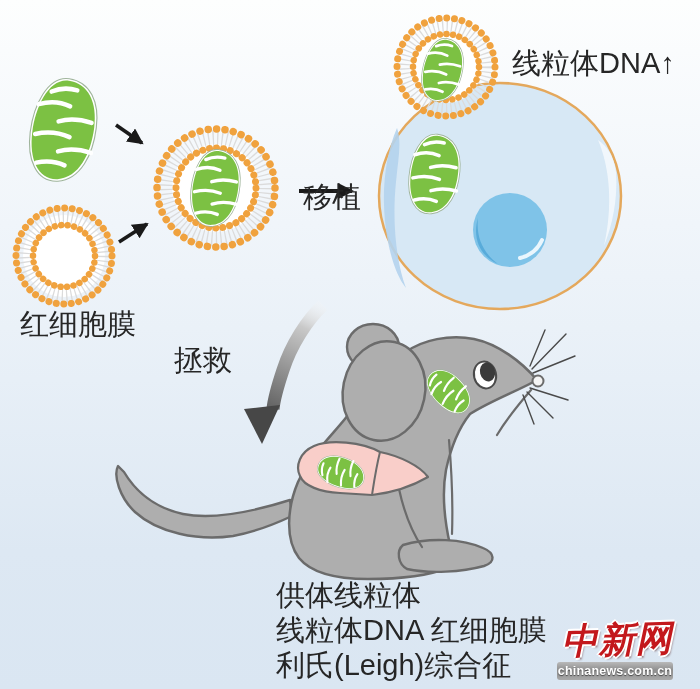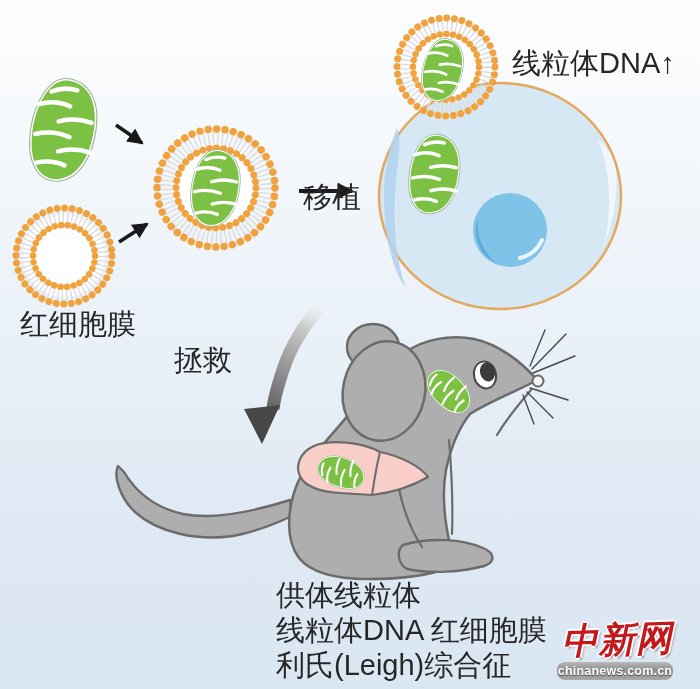--- a/index.html
+++ b/index.html
@@ -11,21 +11,21 @@
   #art{position:absolute;left:0;top:0;width:700px;height:689px;}
   .lbl{position:absolute;font-size:29px;line-height:1.1;white-space:nowrap;color:#262626;}
   .diseases{position:absolute;left:276px;top:578px;font-size:29px;line-height:35px;white-space:nowrap;}
   .logo{
     position:absolute;left:558px;top:616px;width:118px;text-align:center;
     font-family:"DejaVu Serif","Liberation Serif",serif;font-weight:bold;font-style:italic;
     font-size:36px;letter-spacing:1px;color:#C3181C;transform:rotate(-2deg);
     text-shadow:-2px 0 0 #fff,2px 0 0 #fff,0 -2px 0 #fff,0 2px 0 #fff,2px 2px 2px rgba(60,0,0,.45);
   }
   .logoband{
-    position:absolute;left:557px;top:662px;width:116px;height:18px;border-radius:8px;
+    position:absolute;left:557px;top:662px;width:116px;height:18px;border-radius:3px;
     background:linear-gradient(180deg,#B9B9B9 0%,#8F8F8F 45%,#A8A8A8 100%);
     color:#fff;font-weight:bold;font-size:12.5px;line-height:18px;text-align:center;
     letter-spacing:.2px;text-shadow:0 1px 1px rgba(0,0,0,.55);
   }
 </style>
 </head>
 <body>
 
 <div id="stage">
 

